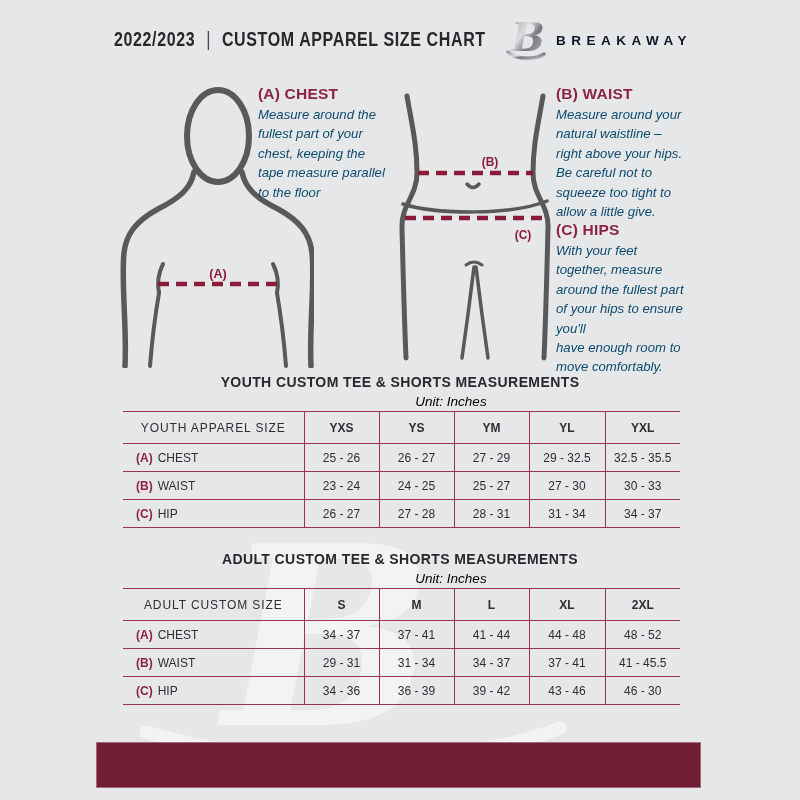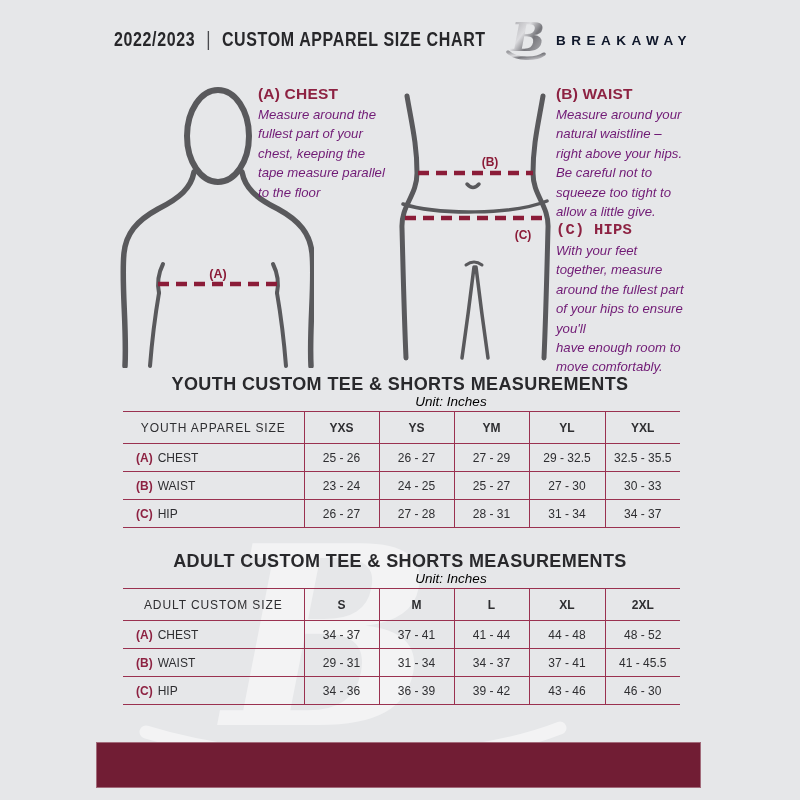--- a/index.html
+++ b/index.html
@@ -10,28 +10,28 @@
   .hdr-title{position:absolute;left:114px;top:27px;white-space:nowrap;
     font-weight:bold;font-size:20.5px;letter-spacing:.8px;color:#27272a;
     transform:scaleX(.78);transform-origin:left top;display:flex;align-items:center;}
   .hdr-div{font-weight:300;color:#4a4a4e;margin:0 14px;font-size:21px;}
   .brand-logo{position:absolute;left:500px;top:13px;}
   .brand-name{position:absolute;left:556px;top:33px;font-weight:bold;font-size:13.5px;
     letter-spacing:5.5px;color:#0f172a;white-space:nowrap;}
 
   
   .sec-head{position:absolute;font-weight:bold;font-size:15.5px;color:#8d2242;letter-spacing:.2px;white-space:nowrap;}
-  .sec-body{position:absolute;font-style:italic;font-size:13.2px;line-height:19.4px;color:#701a75;white-space:pre-line;}
+  .sec-body{position:absolute;font-style:italic;font-size:13.2px;line-height:19.4px;color:#0c4a6e;white-space:pre-line;}
 
   
   .fig{position:absolute;}
 
   
   .tbl-title{position:absolute;left:0;width:800px;text-align:center;font-weight:bold;
-    font-size:18px;letter-spacing:.4px;color:#29292c;white-space:nowrap;}
+    font-size:14px;letter-spacing:.4px;color:#29292c;white-space:nowrap;}
   .tbl-unit{position:absolute;left:11px;width:800px;text-align:center;font-style:italic;
     font-size:13.5px;color:#000000;margin-left:40px;}
   table.size{position:absolute;left:123px;border-collapse:collapse;table-layout:fixed;width:557px;
     color:#2e2e31;border-bottom:1.5px solid #9a3150;}
   table.size tr{border-top:1.5px solid #9a3150;}
   table.size td{padding:0;text-align:center;vertical-align:middle;font-size:12px;}
   table.size td + td{border-left:1.5px solid #9a3150;}
   table.size tr.hd{height:32px;}
   table.size tr.dr{height:28px;}
   td.sizecap{font-size:12.5px;letter-spacing:.9px;}
@@ -118,21 +118,21 @@
 to the floor</div>
 
   <div class="sec-head" style="left:556px;top:85px;">(B) WAIST</div>
   <div class="sec-body" style="left:556px;top:105px;width:155px;">Measure around your
 natural waistline –
 right above your hips.
 Be careful not to
 squeeze too tight to
 allow a little give.</div>
 
-  <div class="sec-head" style="left:556px;top:221px;font-family:Liberation Mono, monospace;">(C) HIPS</div>
+  <div class="sec-head" style="left:556px;top:221px;">(C) HIPS</div>
   <div class="sec-body" style="left:556px;top:241px;width:160px;">With your feet
 together, measure
 around the fullest part
 of your hips to ensure
 you'll
 have enough room to
 move comfortably.</div>
 
   <div class="tbl-title" style="top:374px;">YOUTH CUSTOM TEE &amp; SHORTS MEASUREMENTS</div>
   <div class="tbl-unit" style="top:394px;">Unit: Inches</div>

